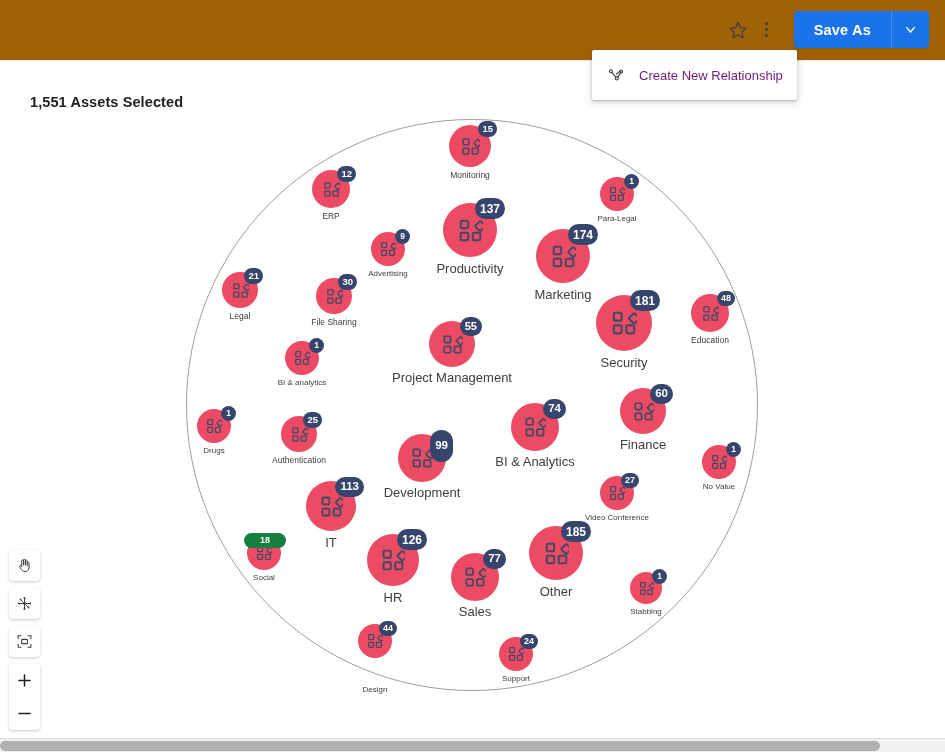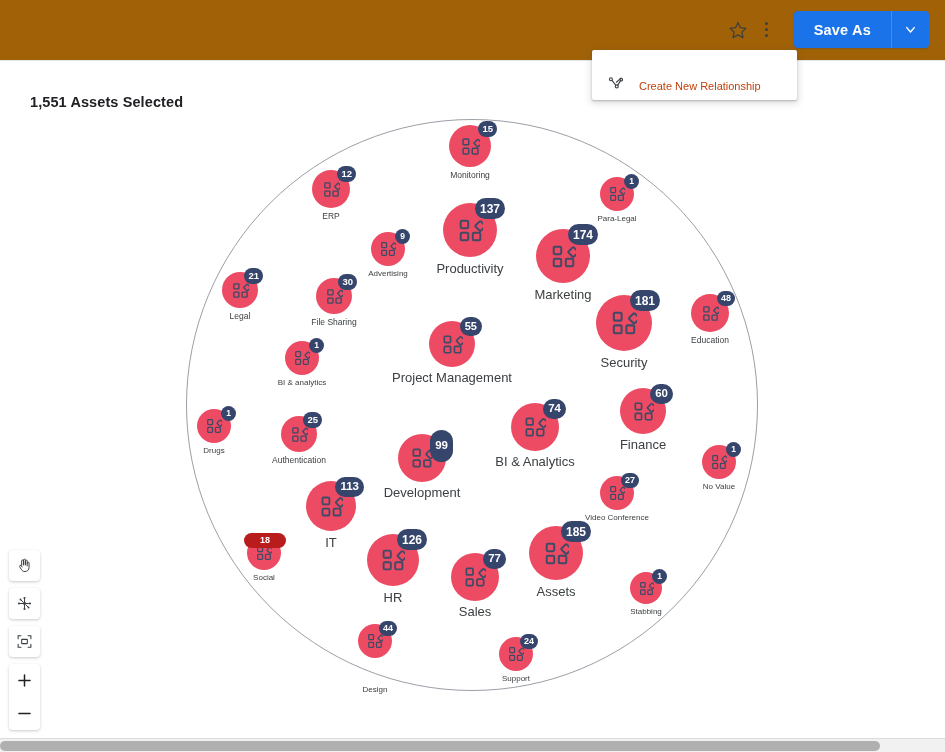--- a/index.html
+++ b/index.html
@@ -81,27 +81,27 @@
     left: 592px; top: 50px;
     width: 205px;
     background: #ffffff;
     border-radius: 2px;
     box-shadow: 0 2px 6px 2px rgba(60,64,67,.15), 0 1px 2px rgba(60,64,67,.30);
     padding: 8px 0;
     z-index: 40;
   }
   .menu-item {
     display: flex;
-    align-items: flex-end;
+    align-items: center;
     height: 34px;
     padding: 0 14px;
     gap: 14px;
     cursor: pointer;
-    font-size: 11px;
-    color: #c2410c;
+    font-size: 13px;
+    color: #701a75;
   }
   .menu-item.highlighted {
     border: 3px solid #f26522;
     border-radius: 3px;
     margin: 0 -1px;
     height: 36px;
     padding: 0 11px;
   }
   .menu-icon {
     width: 19px; height: 19px;
@@ -629,21 +629,21 @@
         </div>
         <div class="bubble" style="left: 264px; top: 492px; width: 34px; height: 34px;">
           <div class="disc" style="width:34px;height:34px;background:#ed4b63;">
         <svg class="appicon" width="16" height="16" viewBox="0 0 24 24" fill="none" stroke="#3f4a66" stroke-width="1.9" stroke-linejoin="round">
       <rect x="2.6" y="2.6" width="7.2" height="7.2" rx="1.1"></rect>
       <rect x="2.6" y="14.2" width="7.2" height="7.2" rx="1.1"></rect>
       <rect x="14.2" y="14.2" width="7.2" height="7.2" rx="1.1"></rect>
       <rect x="17.8" y="1.2" width="7.2" height="7.2" rx="1.1" transform="rotate(45 17.8 6.2)"></rect>
     </svg>
      </div>
-     <div class="badge" style="background:#b91c1c;
+     <div class="badge" style="background:#15803d;
                  font-size:9px;
                  height:15px;
                  min-width:15px;
                  padding:0 16px;
                  right:-5px;
                  top:-3px;">18</div>
      <div class="blabel" style="font-size:8px; top:37px;">Social</div>
         </div>
         <div class="bubble" style="left: 393px; top: 499px; width: 52px; height: 52px;">
           <div class="disc" style="width:52px;height:52px;background:#ed4b63;">
@@ -672,21 +672,21 @@
       <rect x="17.8" y="1.2" width="7.2" height="7.2" rx="1.1" transform="rotate(45 17.8 6.2)"></rect>
     </svg>
      </div>
      <div class="badge" style="background:#36456b;
                  font-size:12px;
                  height:21px;
                  min-width:21px;
                  padding:0 5px;
                  right:-8px;
                  top:-5px;">185</div>
-     <div class="blabel" style="font-size:13px; top:57.78px;">Assets</div>
+     <div class="blabel" style="font-size:13px; top:57.78px;">Other</div>
         </div>
         <div class="bubble" style="left: 475px; top: 516px; width: 48px; height: 48px;">
           <div class="disc" style="width:48px;height:48px;background:#ed4b63;">
         <svg class="appicon" width="22" height="22" viewBox="0 0 24 24" fill="none" stroke="#3f4a66" stroke-width="1.9" stroke-linejoin="round">
       <rect x="2.6" y="2.6" width="7.2" height="7.2" rx="1.1"></rect>
       <rect x="2.6" y="14.2" width="7.2" height="7.2" rx="1.1"></rect>
       <rect x="14.2" y="14.2" width="7.2" height="7.2" rx="1.1"></rect>
       <rect x="17.8" y="1.2" width="7.2" height="7.2" rx="1.1" transform="rotate(45 17.8 6.2)"></rect>
     </svg>
      </div>

